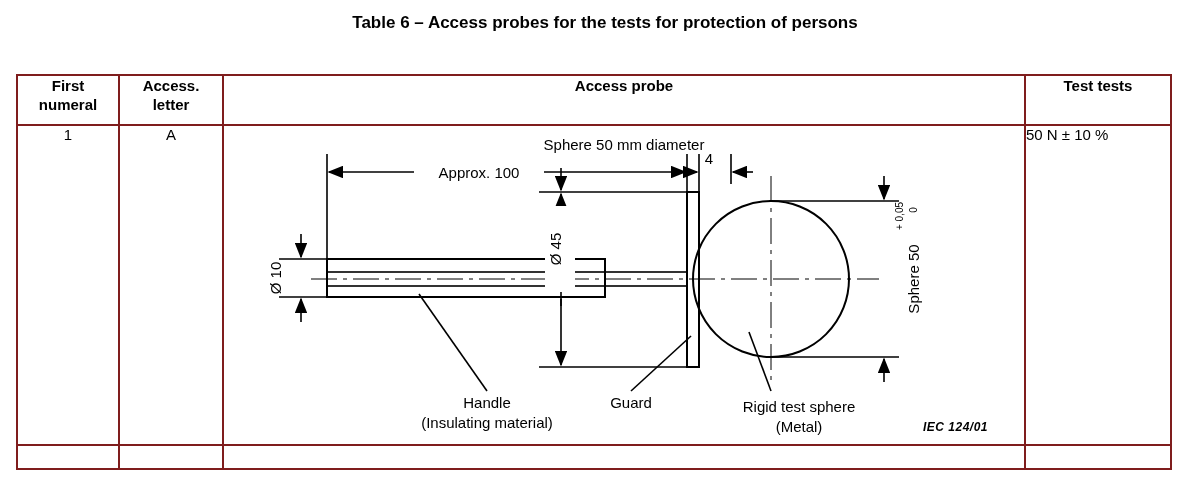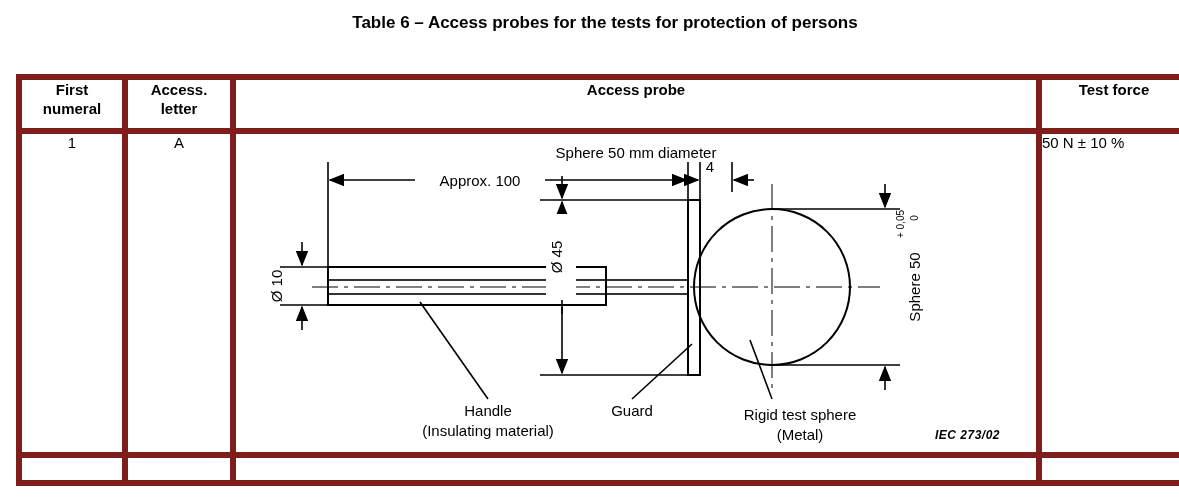--- a/index.html
+++ b/index.html
@@ -36,21 +36,21 @@
     left: 16px;
     top: 74px;
     width: 1148px;
   }
   table.probe-table {
     border-collapse: collapse;
     width: 1148px;
     table-layout: fixed;
   }
   table.probe-table td, table.probe-table th {
-    border: 6px solid #7f1d1d;
+    border: 2px solid #7f1d1d;
     padding: 0;
     vertical-align: top;
   }
   th.col-first  { width: 100px; }
   th.col-add    { width: 102px; }
   th.col-probe  { width: 800px; }
   th.col-force  { width: 144px; }
 
   thead th {
     font-size: 15px;
@@ -78,21 +78,21 @@
   .probe-caption {
     text-align: center;
     font-size: 15px;
     padding-top: 10px;
   }
   .row-empty td { height: 22px; }
 
   
   .drawing {
     position: absolute;
-    left: 4px;
+    left: 15px;
     top: 28px;
     width: 800px;
     height: 288px;
   }
   .drawing svg { display: block; }
 
   .iec-ref {
     position: absolute;
     right: 36px;
     bottom: 10px;
@@ -117,21 +117,21 @@
         <tr>
           <th class="col-first">
             <span>First</span><br>
             <span>numeral</span>
           </th>
           <th class="col-add">
             <span>Access.</span><br>
             <span>letter</span>
           </th>
           <th class="col-probe">Access probe</th>
-          <th class="col-force">Test force</th>
+          <th class="col-force">Test tests</th>
         </tr>
       </thead>
       <tbody>
         <tr>
           <td class="cell-num">1</td>
           <td class="cell-letter">A</td>
           <td class="cell-probe">
             <div class="probe-caption">Sphere 50 mm diameter</div>
 
             <div class="drawing">
@@ -217,21 +217,21 @@
                 <text x="248" y="254" font-family="Liberation Sans, sans-serif" font-size="15" text-anchor="middle">Handle</text>
                 <text x="248" y="274" font-family="Liberation Sans, sans-serif" font-size="15" text-anchor="middle">(Insulating material)</text>
 
                 <text x="392" y="254" font-family="Liberation Sans, sans-serif" font-size="15" text-anchor="middle">Guard</text>
 
                 <text x="560" y="258" font-family="Liberation Sans, sans-serif" font-size="15" text-anchor="middle">Rigid test sphere</text>
                 <text x="560" y="278" font-family="Liberation Sans, sans-serif" font-size="15" text-anchor="middle">(Metal)</text>
               </svg>
             </div>
 
-            <div class="iec-ref">IEC   273/02</div>
+            <div class="iec-ref">IEC   124/01</div>
           </td>
           <td class="cell-force">50 N ± 10 %</td>
         </tr>
         <tr class="row-empty">
           <td></td>
           <td></td>
           <td></td>
           <td></td>
         </tr>
       </tbody>

